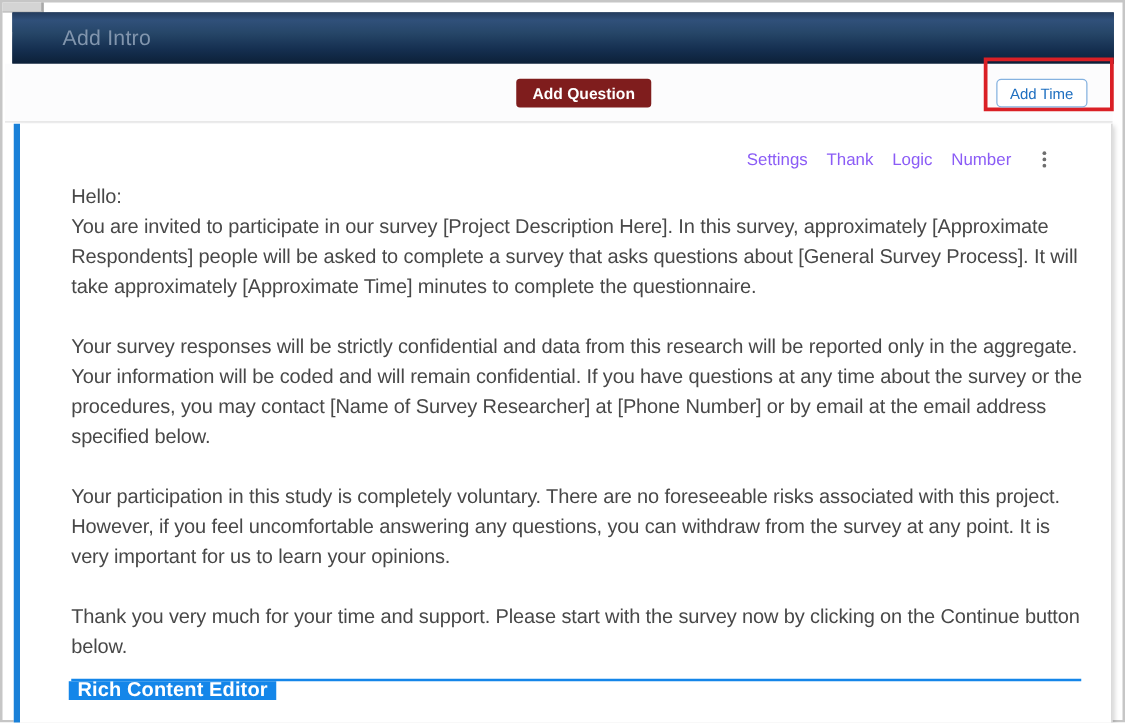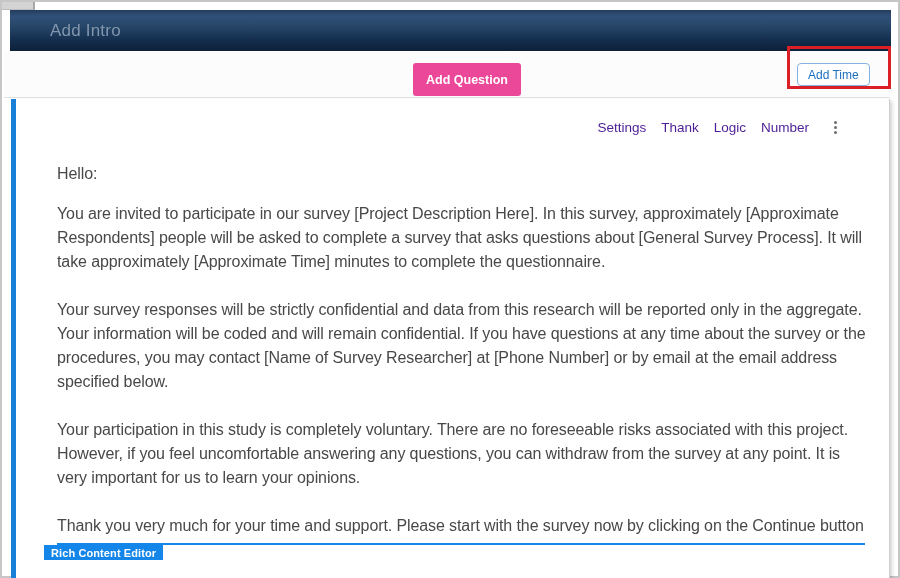--- a/index.html
+++ b/index.html
@@ -20,54 +20,54 @@
               background-color:#16304f;
               display:flex; align-items:center; }
   .titlebar-inner { position:absolute; inset:0;
               background:linear-gradient(180deg,#243c5e 0%, #30507a 15%, #264668 40%, #152f50 72%, #0c2038 100%);
               display:flex; align-items:center; }
   .title-text { color:#8195ad; font-size:17px; padding-left:40px; letter-spacing:.2px; }
 
   
   .toolbar { position:absolute; left:2px; top:49px; width:886px; height:47px;
              background:#fcfcfd; border-bottom:1px solid #e2e2e2; }
-  .btn-primary { position:absolute; left:409px; top:12px; height:33px;
-             background:#ec4899; color:#ffffff; font-size:12.5px; font-weight:bold;
+  .btn-primary { position:absolute; left:409px; top:12px; height:23px;
+             background:#7f1d1d; color:#ffffff; font-size:12.5px; font-weight:bold;
              border:none; border-radius:3px; padding:0 13px; cursor:pointer;
              display:flex; align-items:center; }
   .red-annotation { position:absolute; left:785px; top:44px; width:104px; height:43px;
              border:3px solid #da2026; z-index:5; }
   .btn-outline { position:absolute; left:795px; top:61px; height:23px;
              background:#ffffff; color:#1e6fc0; font-size:12px;
              border:1px solid #85b2e0; border-radius:4px; padding:0 10px; cursor:pointer;
              display:flex; align-items:center; z-index:6; }
 
   
   .card { position:absolute; left:9px; top:97px; width:879px; height:481px;
           background:#ffffff; border-left:5px solid #1980d8;
           border-right:1px solid #cfcfcf;
           box-shadow:3px 1px 4px -1px rgba(0,0,0,0.18); }
 
   .action-menu { position:absolute; top:20px; right:48px;
           display:flex; align-items:center; gap:15px; }
-  .action-item { color:#4c1d95; font-size:13.5px; cursor:pointer; }
+  .action-item { color:#8b5cf6; font-size:13.5px; cursor:pointer; }
   .kebab { display:flex; flex-direction:column; gap:2px; margin-left:6px;
            padding:2px 4px; cursor:pointer; }
   .kebab i { width:3px; height:3px; border-radius:50%; background:#6e6e6e; display:block; }
 
   .intro-text { position:absolute; left:41px; top:47px; width:814px;
           color:#484848; font-size:16px; line-height:24px; letter-spacing:-0.1px; }
   .intro-text p { margin:24px 0 0 0; }
-  .intro-text .greeting, .intro-text p.first { margin-top:16px; }
+  .intro-text .greeting, .intro-text p.first { margin-top:0; }
   .intro-text b { font-weight:normal; }
 
   .editor-rule { position:absolute; left:41px; top:444px; width:808px; height:2px;
           background:#1486e9; }
-  .editor-badge { position:absolute; left:28px; top:446px; height:15px;
-          background:#1486e9; color:#ffffff; font-size:11px; font-weight:bold;
+  .editor-badge { position:absolute; left:39px; top:446px; height:15px;
+          background:#1486e9; color:#ffffff; font-size:16px; font-weight:bold;
           display:flex; align-items:center; padding:0 7px; letter-spacing:.1px; }
 </style>
 </head>
 <body>
 
 <div class="stage">
 
   <div class="corner-notch"></div>
 
   <div class="titlebar">

